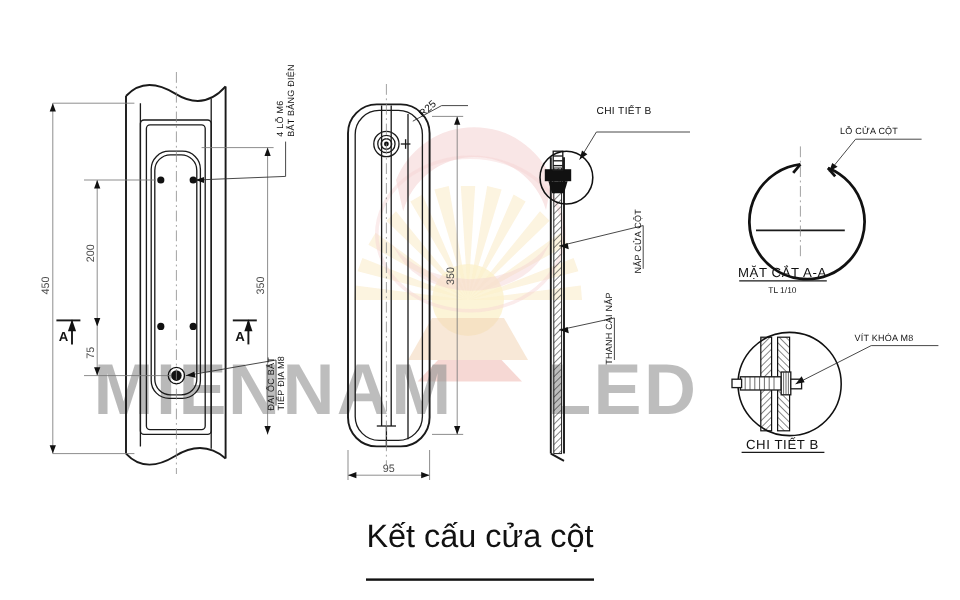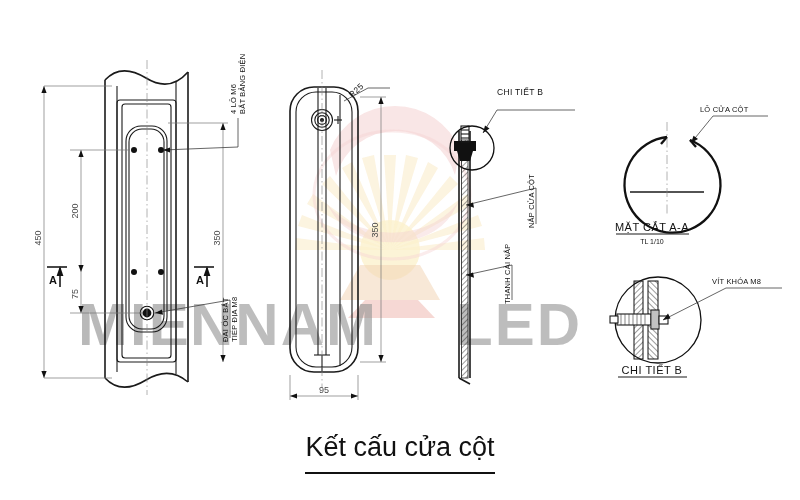--- a/index.html
+++ b/index.html
@@ -49,21 +49,21 @@
     top: 432px;
     width: 800px;
     text-align: center;
     z-index: 3;
   }
   #title-text {
     display: inline-block;
     font-size: 27px;
     color: #111;
     border-bottom: 2.2px solid #111;
-    padding-bottom: 8px;
+    padding-bottom: 18px;
     line-height: 1.18;
     font-family: "Liberation Sans", sans-serif;
   }
   .wm-text {
     font-family: "Liberation Sans", sans-serif;
     font-weight: bold;
     font-size: 60px;
     letter-spacing: 2px;
   }
 </style>

